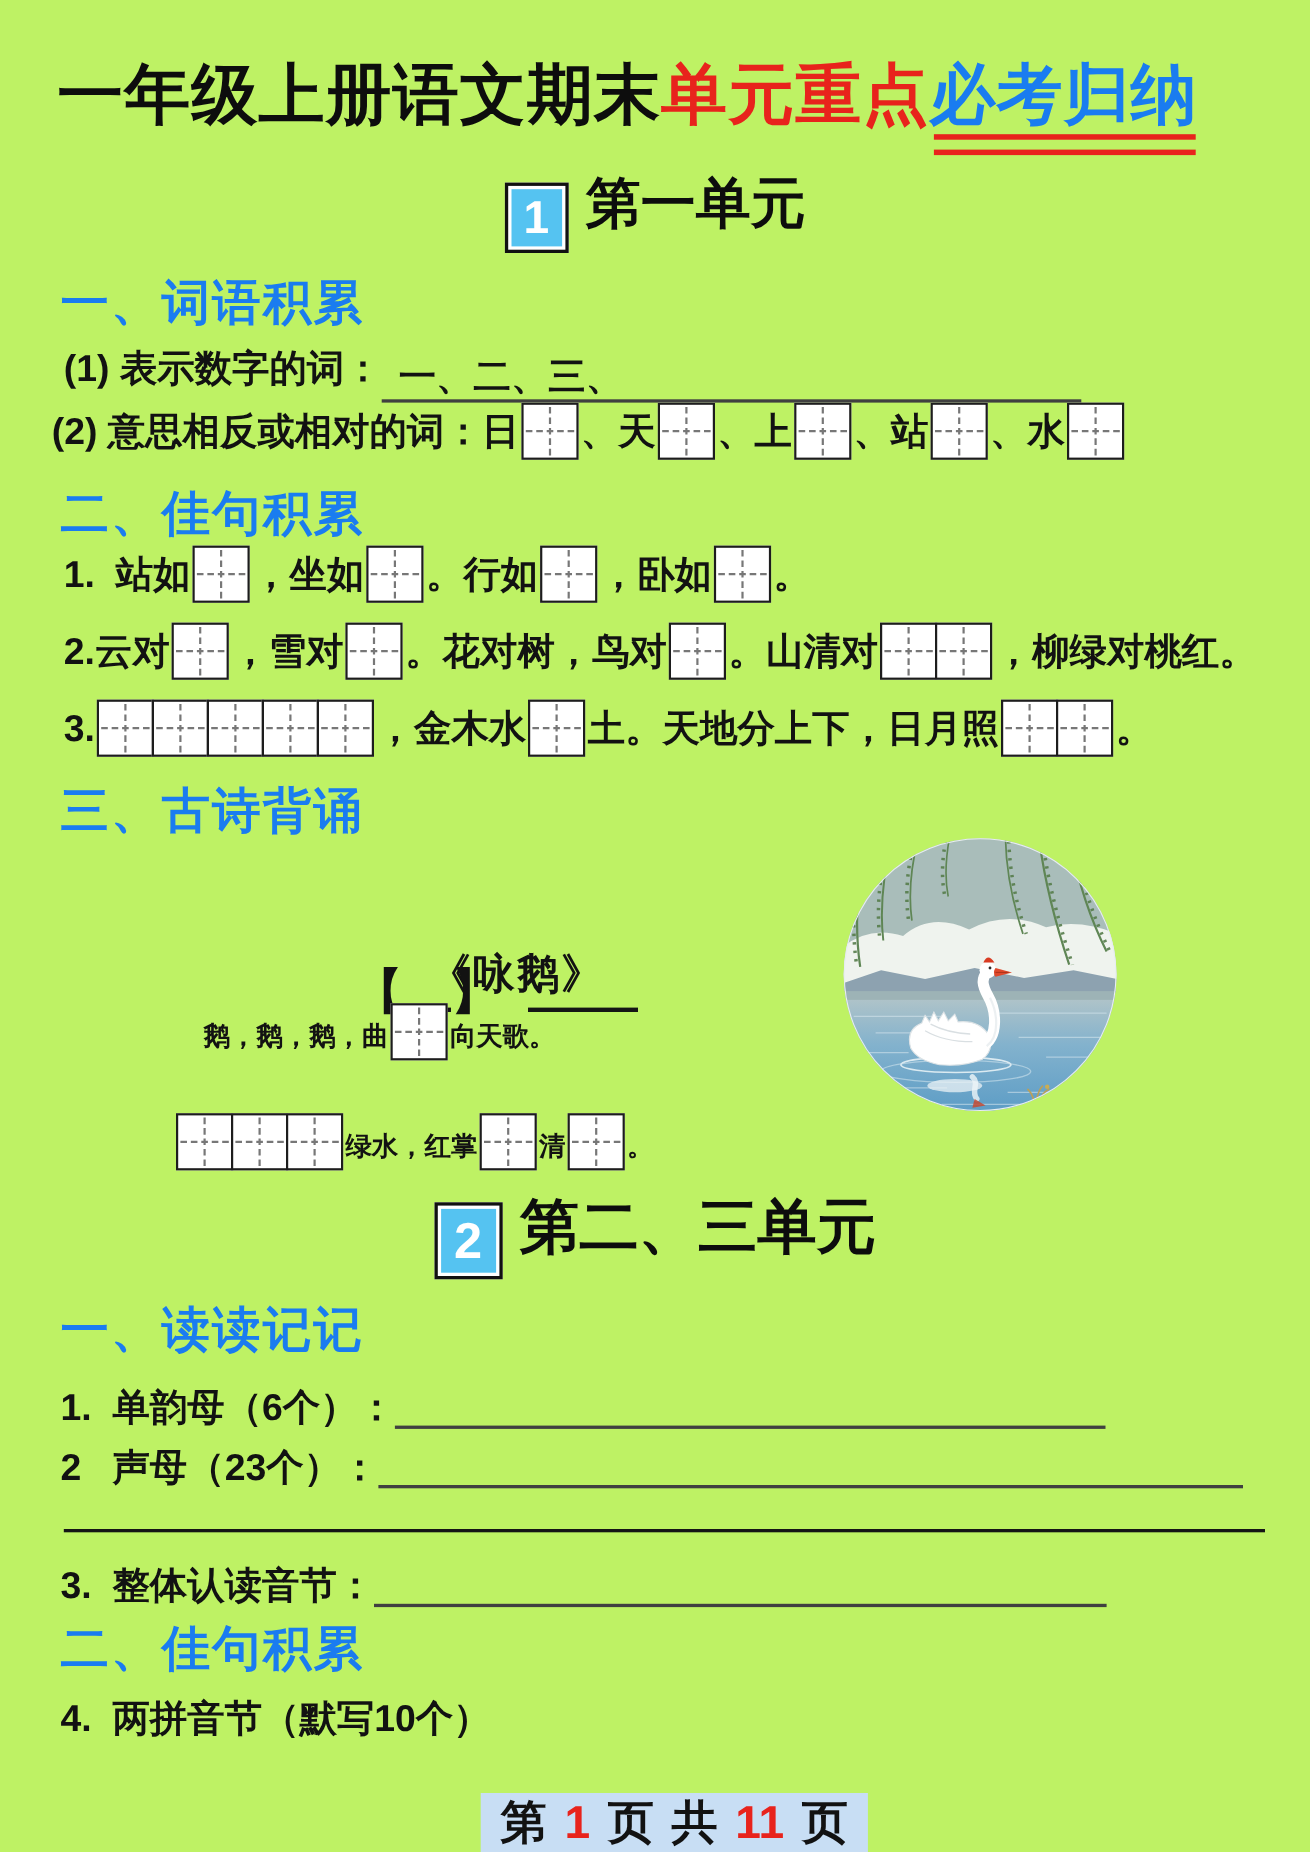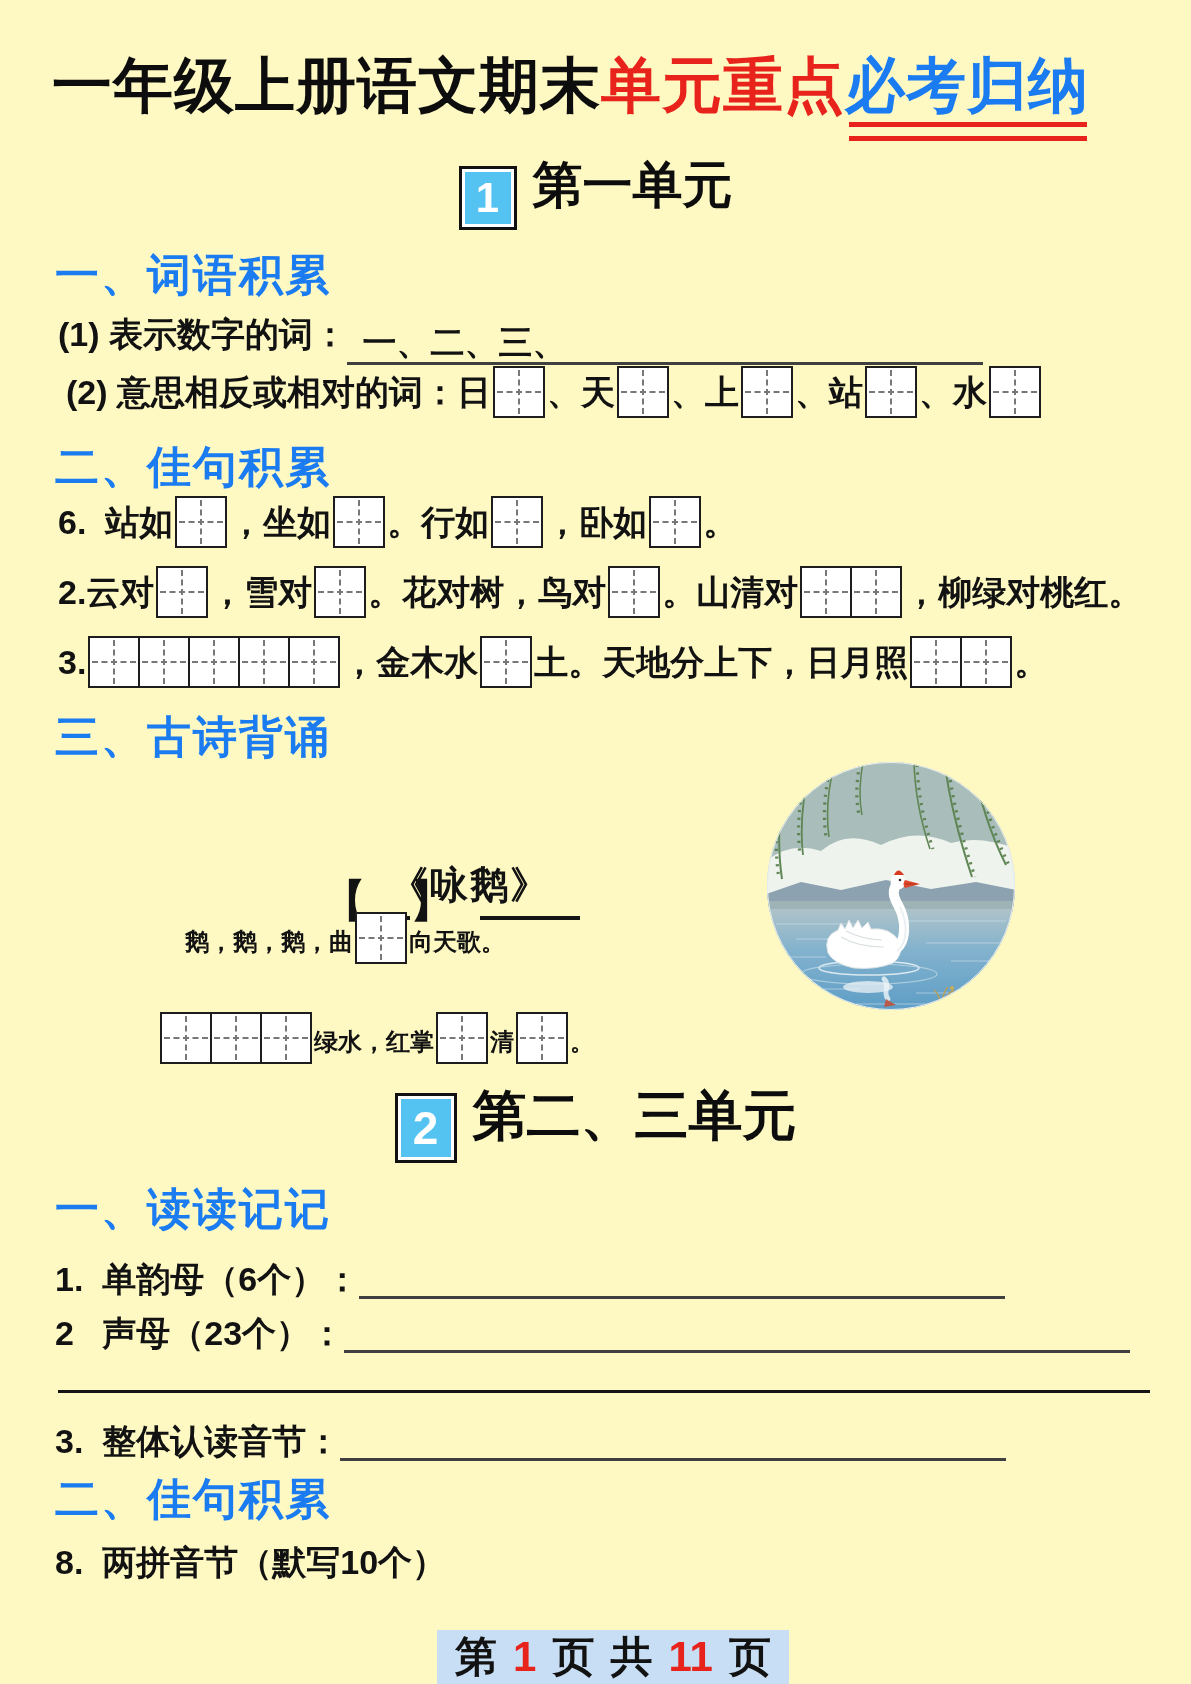--- a/index.html
+++ b/index.html
@@ -1,16 +1,16 @@
 <!DOCTYPE html>
 <html><head>
 <meta charset="utf-8">
 <style>
   html,body{margin:0;padding:0;background:#ffffff;}
-  .page{position:relative;width:1191px;height:1684px;background:#fef9c3;overflow:hidden;
+  .page{position:relative;width:1191px;height:1684px;background:#bef264;overflow:hidden;
         font-family:"Liberation Sans","DejaVu Sans",sans-serif;color:#121212;font-weight:bold;}
 
   
   .title-row{position:absolute;top:46px;left:52px;font-size:60px;font-weight:bold;
              white-space:nowrap;letter-spacing:1px;}
   .t-black{color:#0d0d0d;}
   .t-red{color:#e8231c;}
   .t-blue{color:#1a7cf0;position:relative;display:inline-block;}
   .t-blue::after{content:"";position:absolute;left:4px;right:2px;bottom:-14px;height:9px;
                  border-top:5px solid #e8231c;border-bottom:5px solid #e8231c;}
@@ -71,34 +71,34 @@
 <div class="page">
 
   <div class="title-row"><span class="t-black">一年级上册语文期末</span><span class="t-red">单元重点</span><span class="t-blue">必考归纳</span></div>
 
   <div class="unit-heading" id="unit1-heading">
     <span class="badge"><span class="badge-inner">1</span></span><span class="unit-title">第一单元</span>
   </div>
 
   <div class="sec-heading" style="top:246px">一、词语积累</div>
   <div class="line" style="top:312px;left:58px"><span class="tk">(1) 表示数字的词：</span><span class="fill-line" style="width: 630px;"> 一、二、三、</span></div>
-  <div class="line" style="top:366px;left:66px"><span class="tk">(2) 意思相反或相对的词：日</span><span class="tzg-group">
+  <div class="line" style="top:366px;left:47px"><span class="tk">(2) 意思相反或相对的词：日</span><span class="tzg-group">
         <span class="tzg"></span>
       </span><span class="tk">、天</span><span class="tzg-group">
         <span class="tzg"></span>
       </span><span class="tk">、上</span><span class="tzg-group">
         <span class="tzg"></span>
       </span><span class="tk">、站</span><span class="tzg-group">
         <span class="tzg"></span>
       </span><span class="tk">、水</span><span class="tzg-group">
         <span class="tzg"></span>
       </span></div>
 
   <div class="sec-heading" style="top:438px">二、佳句积累</div>
-  <div class="line" style="top:496px;left:58px"><span class="tk">6.  站如</span><span class="tzg-group">
+  <div class="line" style="top:496px;left:58px"><span class="tk">1.  站如</span><span class="tzg-group">
         <span class="tzg"></span>
       </span><span class="tk">，坐如</span><span class="tzg-group">
         <span class="tzg"></span>
       </span><span class="tk">。行如</span><span class="tzg-group">
         <span class="tzg"></span>
       </span><span class="tk">，卧如</span><span class="tzg-group">
         <span class="tzg"></span>
       </span><span class="tk">。</span></div>
   <div class="line" style="top:566px;left:58px"><span class="tk">2.云对</span><span class="tzg-group">
         <span class="tzg"></span>
@@ -203,21 +203,21 @@
     <span class="badge"><span class="badge-inner">2</span></span><span class="unit-title">第二、三单元</span>
   </div>
 
   <div class="sec-heading" style="top:1180px">一、读读记记</div>
   <div class="line" style="top:1256px;left:55px"><span class="tk">1.  单韵母（6个）：</span><span class="fill-line" style="width: 640px;"></span></div>
   <div class="line" style="top:1310px;left:55px"><span class="tk">2   声母（23个）：</span><span class="fill-line" style="width: 780px;"></span></div>
   <div class="cont-line"></div>
   <div class="line" style="top:1418px;left:55px"><span class="tk">3.  整体认读音节：</span><span class="fill-line" style="width: 660px;"></span></div>
 
   <div class="sec-heading" style="top:1470px">二、佳句积累</div>
-  <div class="line" style="top:1540px;left:55px"><span class="tk">8.  两拼音节（默写10个）</span></div>
+  <div class="line" style="top:1540px;left:55px"><span class="tk">4.  两拼音节（默写10个）</span></div>
 
   <div class="footer">
     <span>第</span>
     <span class="red">1</span>
     <span>页</span>
     <span>共</span>
     <span class="red">11</span>
     <span>页</span>
   </div>
 

